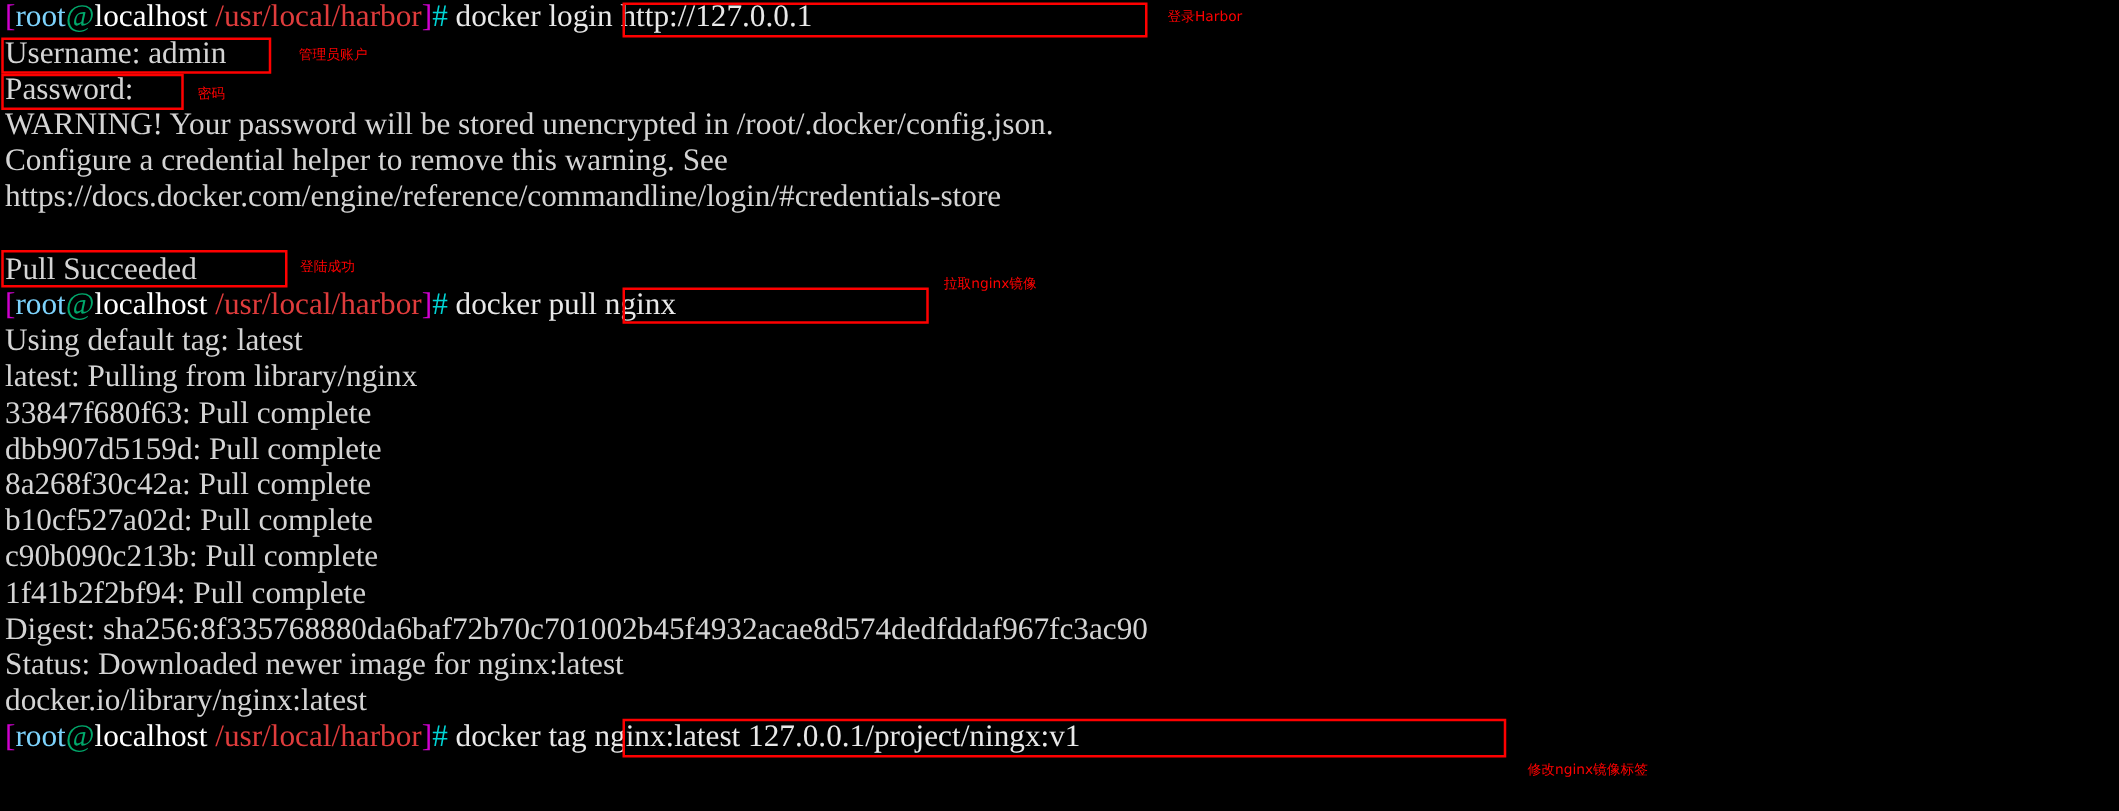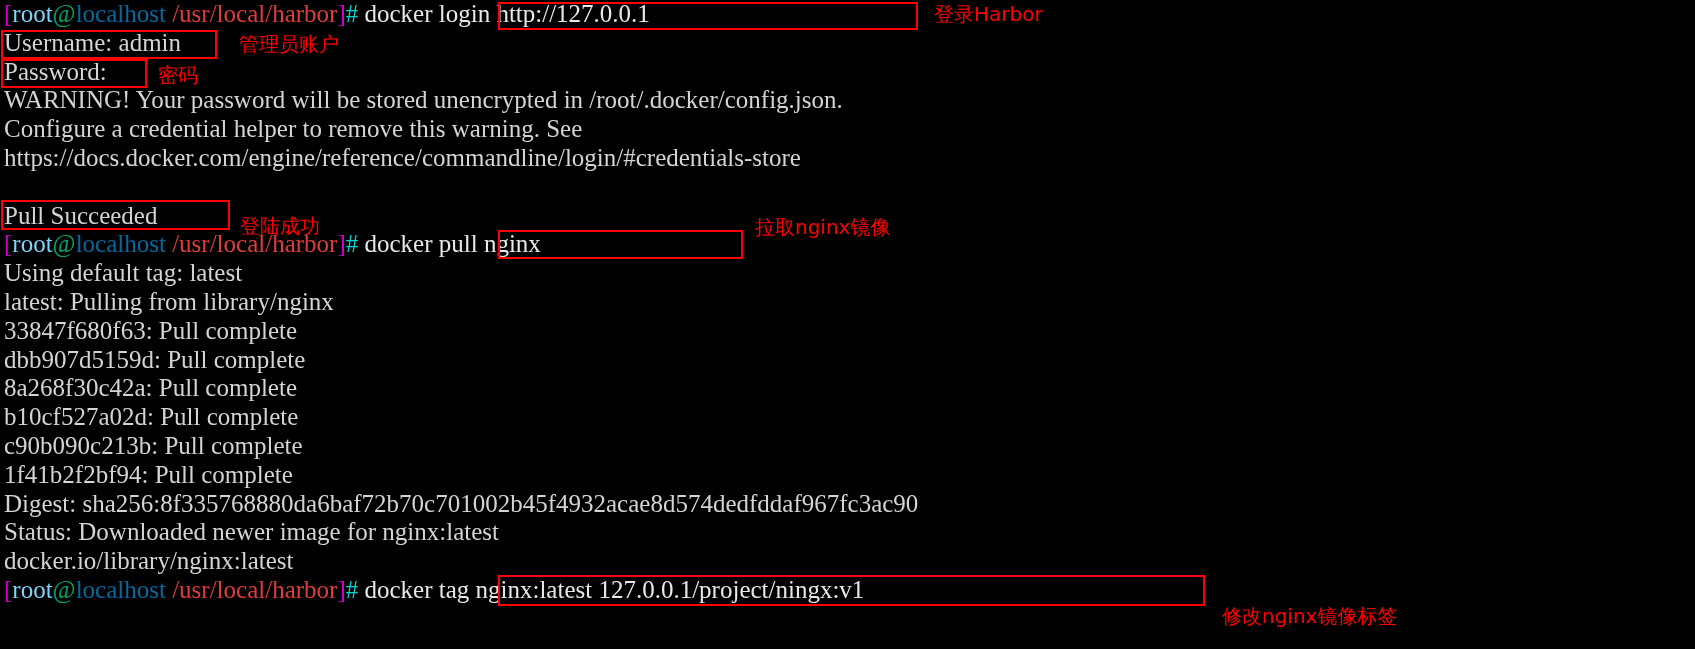--- a/index.html
+++ b/index.html
@@ -32,39 +32,39 @@
     box-sizing: border-box;
     position: relative;
   }
   .line.blank {
     color: transparent;
   }
   
   .c-bracket { color: #d000d0; }
   .c-user    { color: #7dd3fc; }
   .c-at      { color: #00a86b; }
-  .c-host    { color: #0369a1; }
+  .c-host    { color: #ffffff; }
   .c-path    { color: #e03c3c; }
   .c-hash    { color: #00d4d4; }
   .c-out     { color: #d4d4d4; }
   .c-cmd     { color: #e8e8e8; }
 
   
   .box {
     position: absolute;
     border: 2px solid #ff0000;
     box-sizing: border-box;
     pointer-events: none;
   }
   
   .anno {
     position: absolute;
     color: #ff0000;
     font-family: "DejaVu Sans", "Liberation Sans", sans-serif;
-    font-size: 20px;
+    font-size: 11px;
     line-height: 16px;
     white-space: nowrap;
   }
 </style>
 </head>
 <body>
 
 <div id="terminal">
 
   <div class="line"><span class="c-bracket">[</span><span class="c-user">root</span><span class="c-at">@</span><span class="c-host">localhost</span><span class="c-out"> </span><span class="c-path">/usr/local/harbor</span><span class="c-bracket">]</span><span class="c-hash">#</span><span class="c-out"> </span><span class="c-cmd">docker login http://127.0.0.1</span></div>
@@ -100,17 +100,17 @@
   <div class="box" style="left:498px; top:2px; width:420px; height:28px;"></div>
   <div class="box" style="left:1px; top:30px; width:216px; height:29px;"></div>
   <div class="box" style="left:1px; top:59px; width:146px; height:29px;"></div>
   <div class="box" style="left:1px; top:200px; width:229px; height:30px;"></div>
   <div class="box" style="left:498px; top:230px; width:245px; height:29px;"></div>
   <div class="box" style="left:498px; top:575px; width:707px; height:31px;"></div>
 
   <div class="anno" style="left:934px; top:6px;">登录Harbor</div>
   <div class="anno" style="left:239px; top:36px;">管理员账户</div>
   <div class="anno" style="left:158px; top:67px;">密码</div>
-  <div class="anno" style="left:240px; top:206px;margin-top:12px;">登陆成功</div>
+  <div class="anno" style="left:240px; top:206px;">登陆成功</div>
   <div class="anno" style="left:755px; top:219px;">拉取nginx镜像</div>
   <div class="anno" style="left:1222px; top:578px;margin-top:30px;">修改nginx镜像标签</div>
 
 </div>
 
 </body></html>

